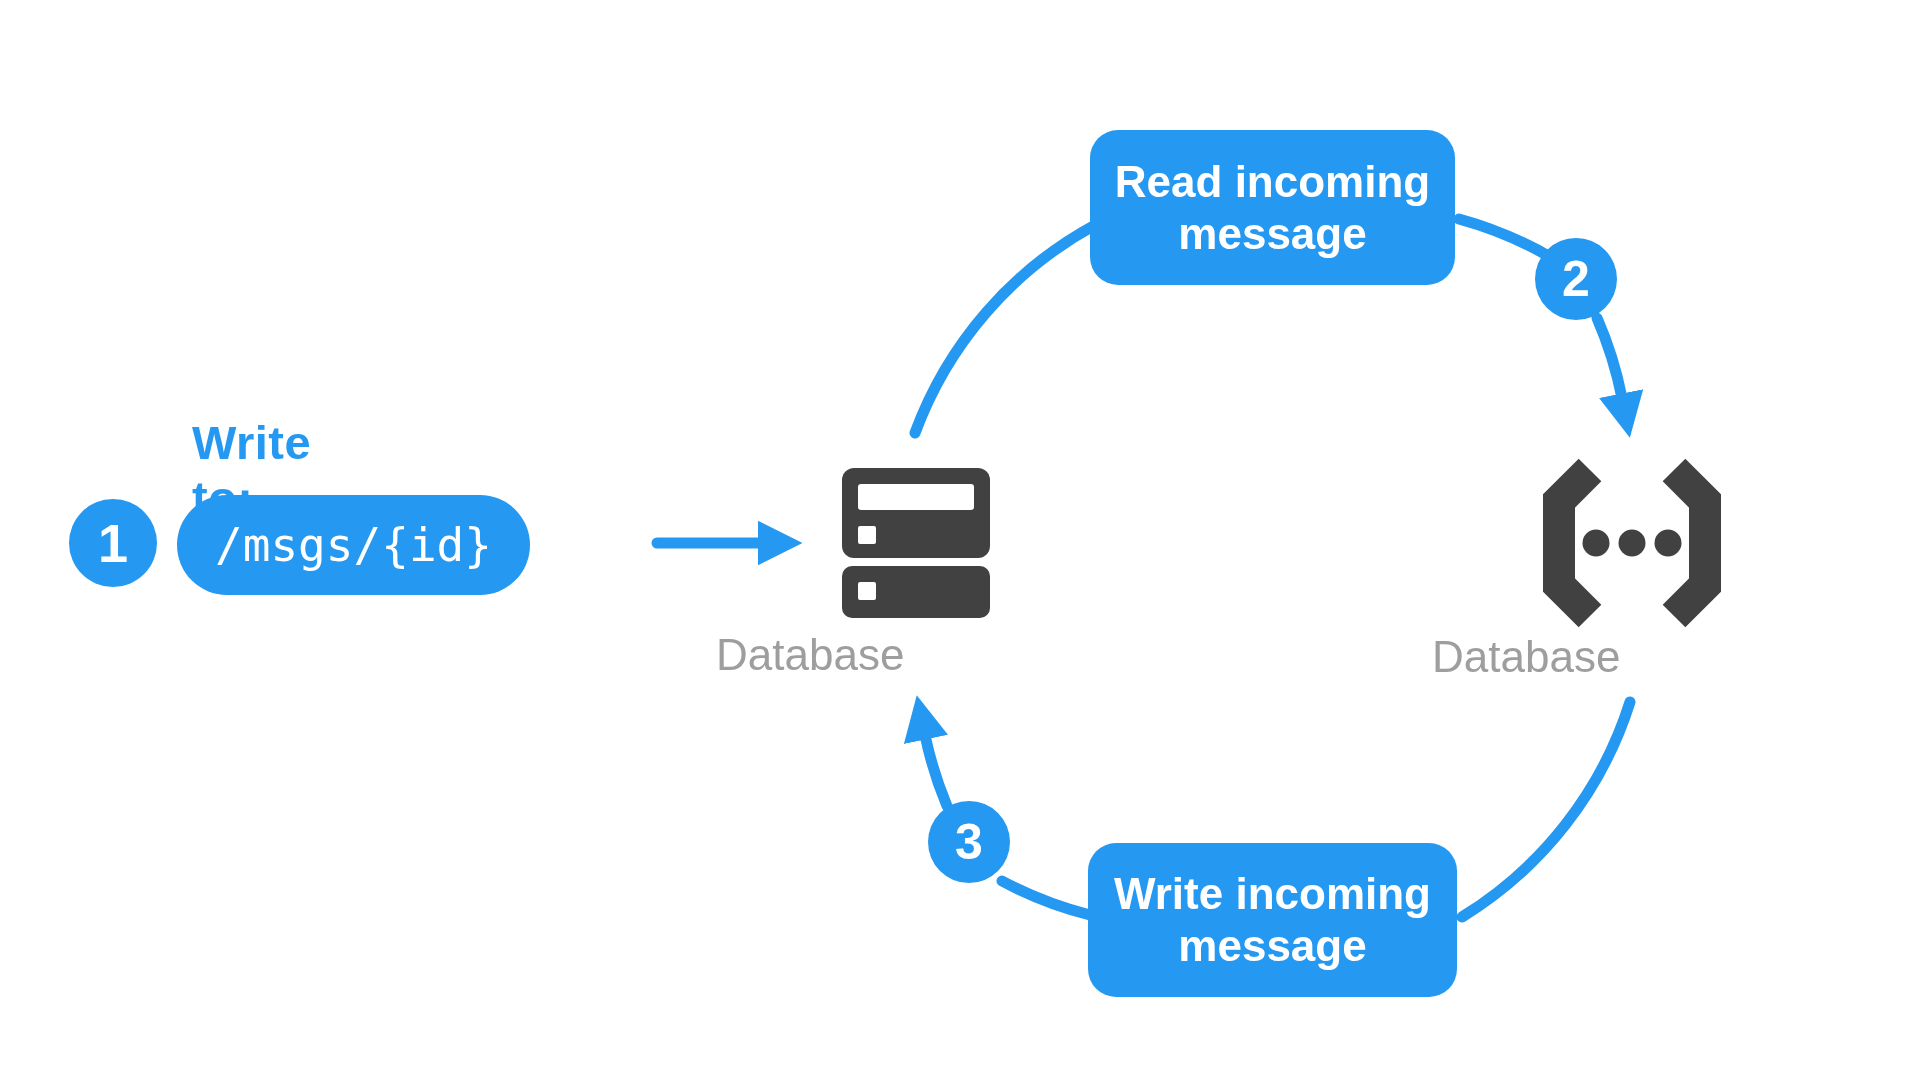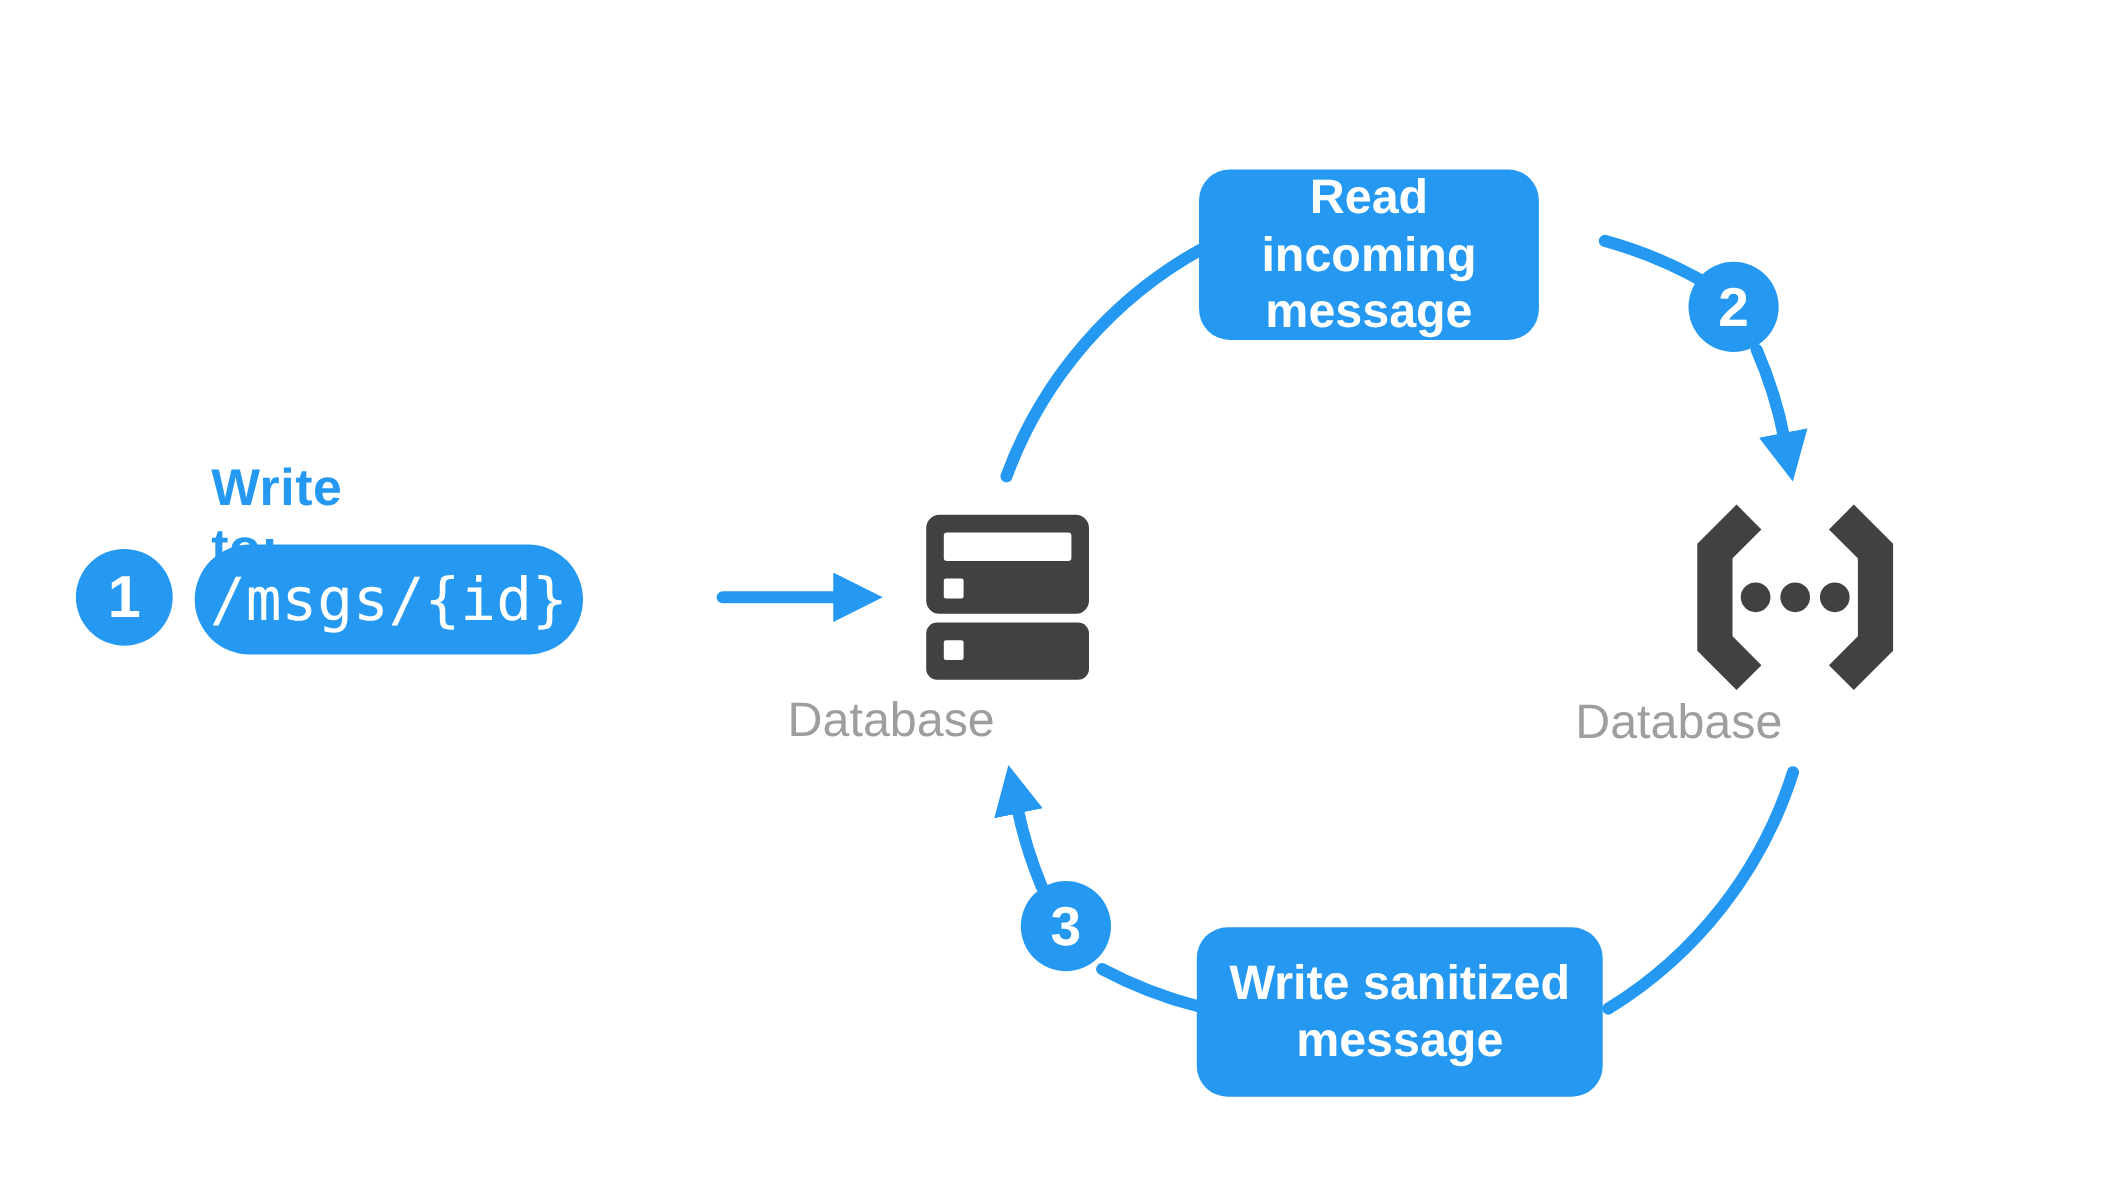--- a/index.html
+++ b/index.html
@@ -15,30 +15,30 @@
   .badge-1{left:69px;top:499px;width:88px;height:88px;font-size:54px;}
   .badge-2{left:1535px;top:238px;width:82px;height:82px;font-size:50px;}
   .badge-3{left:928px;top:801px;width:82px;height:82px;font-size:50px;}
   .heading{
     position:absolute;left:192px;top:415px;color:#2599F2;
     font-size:47px;font-weight:bold;letter-spacing:0.5px;
   }
   .pill{
     position:absolute;left:177px;top:495px;width:353px;height:100px;
     background:#2599F2;border-radius:50px;color:#fff;
-    font-family:"DejaVu Sans Mono",monospace;font-size:54px;
+    font-family:"DejaVu Sans Mono",monospace;font-size:46px;
     display:flex;align-items:center;justify-content:center;
   }
   .box{
     position:absolute;background:#2599F2;color:#fff;border-radius:28px;
     font-size:44px;font-weight:bold;line-height:1.18;
     display:flex;align-items:center;justify-content:center;text-align:center;
     padding:0 14px;box-sizing:border-box;
   }
-  .box-read{left:1090px;top:154px;width:309px;height:155px;}
+  .box-read{left:1090px;top:130px;width:365px;height:155px;}
   .box-write{left:1088px;top:843px;width:369px;height:154px;}
   .node-label{
     position:absolute;width:400px;
     color:#9E9E9E;font-size:44px;
   }
   .label-database{left:716px;top:630px;}
   .label-functions{left:1432px;top:632px;}
 </style>
 </head>
 <body>
@@ -85,19 +85,19 @@
     </g>
   </svg>
 
   <div class="heading">Write to:</div>
   <div class="badge badge-1">1</div>
   <div class="pill">/msgs/{id}</div>
 
   <div class="box box-read">Read incoming message</div>
   <div class="badge badge-2">2</div>
 
-  <div class="box box-write">Write sanitized message</div>
+  <div class="box box-write">Write incoming message</div>
   <div class="badge badge-3">3</div>
 
   <div class="node-label label-database">Database</div>
   <div class="node-label label-functions">Database</div>
 
 </div>
 
 </body></html>

